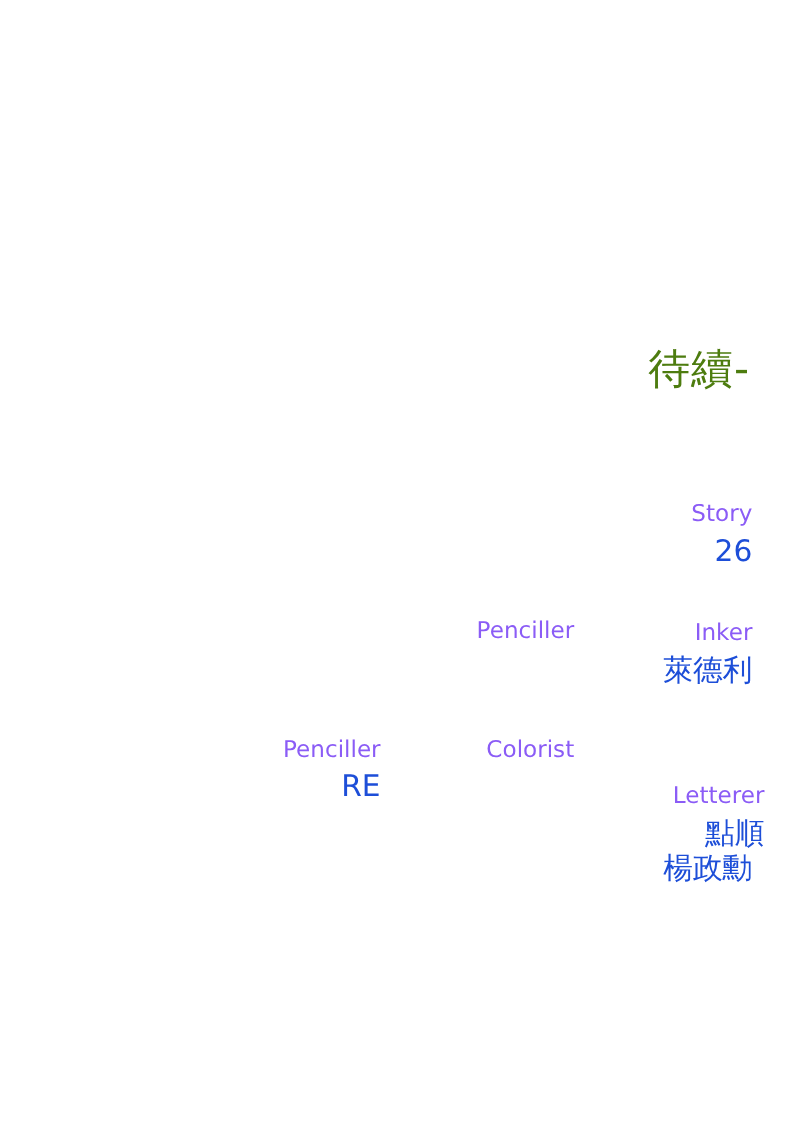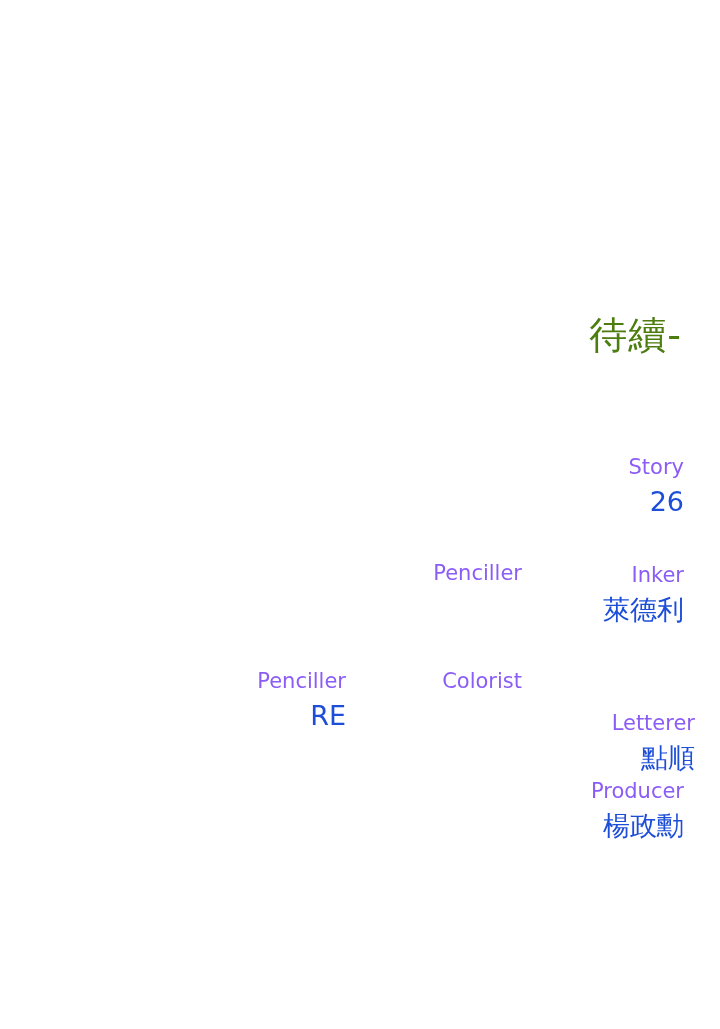--- a/index.html
+++ b/index.html
@@ -49,18 +49,17 @@
 <div class="credit" style="right:198px; top:663px;text-align:right;">
   <div class="role">Colorist</div>
 </div>
 
 <div class="credit" style="right:25px; top:665px;margin-top:40px;">
   <div class="role">Letterer</div>
   <div class="name">點順</div>
 </div>
 
 <div class="credit" style="right:36px; top:773px;">
-  <div class="role">Producer</div>
   <div class="name">楊政勳</div>
 </div>
 
 <div class="watermark">
 </div>
 
 </body></html>

